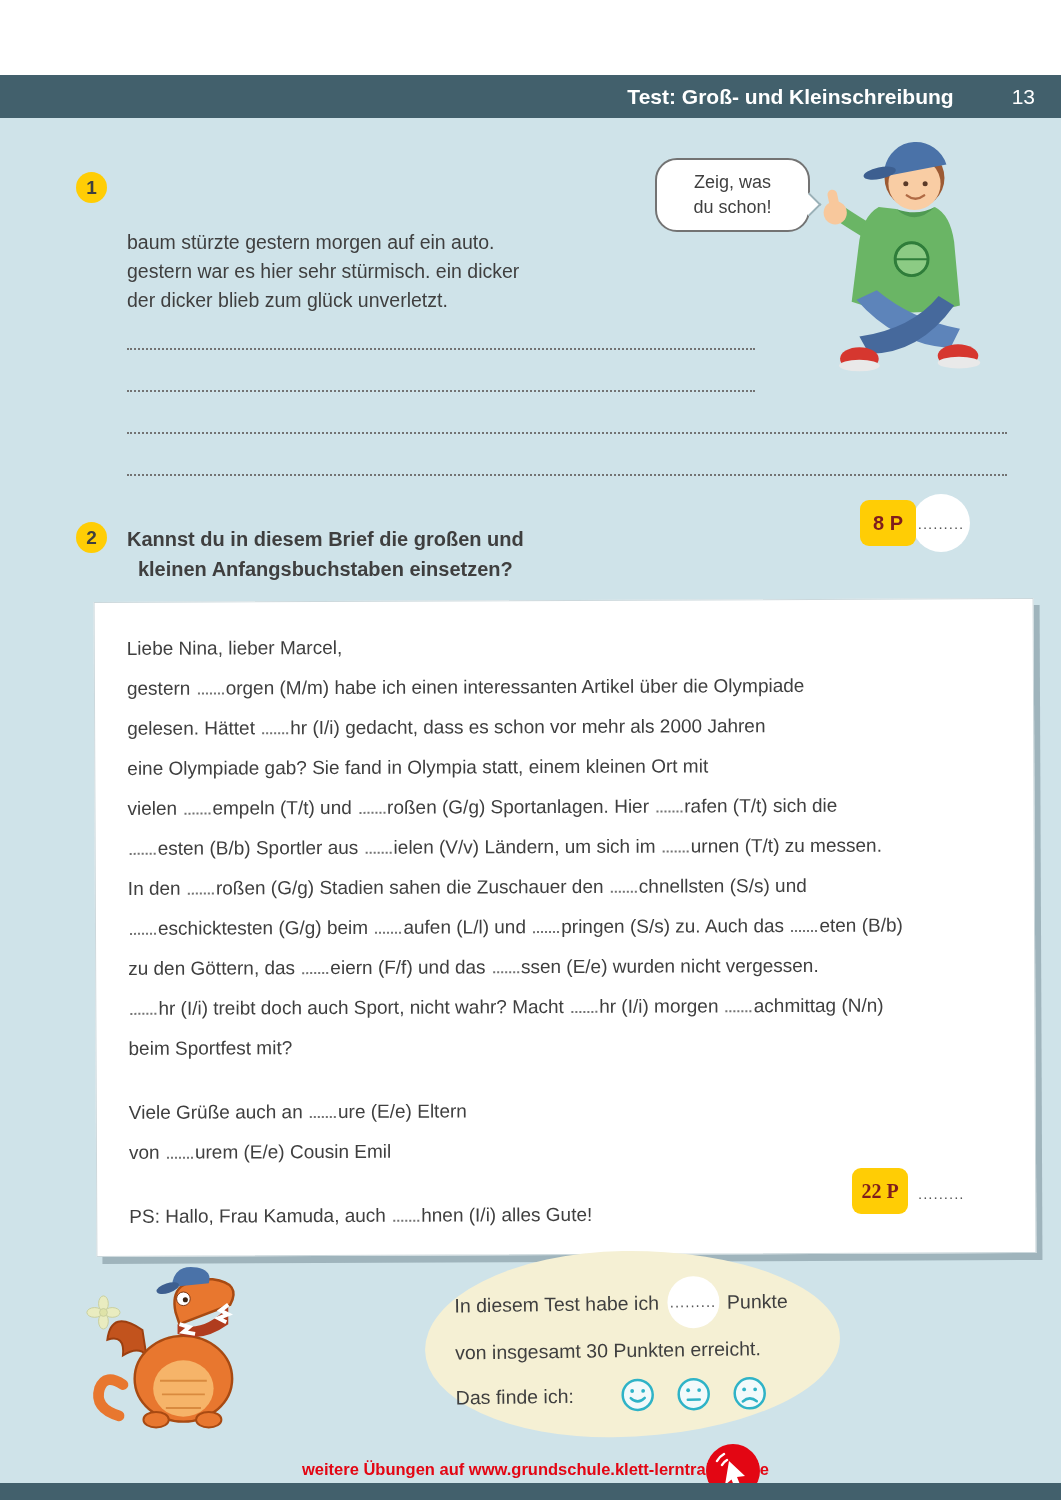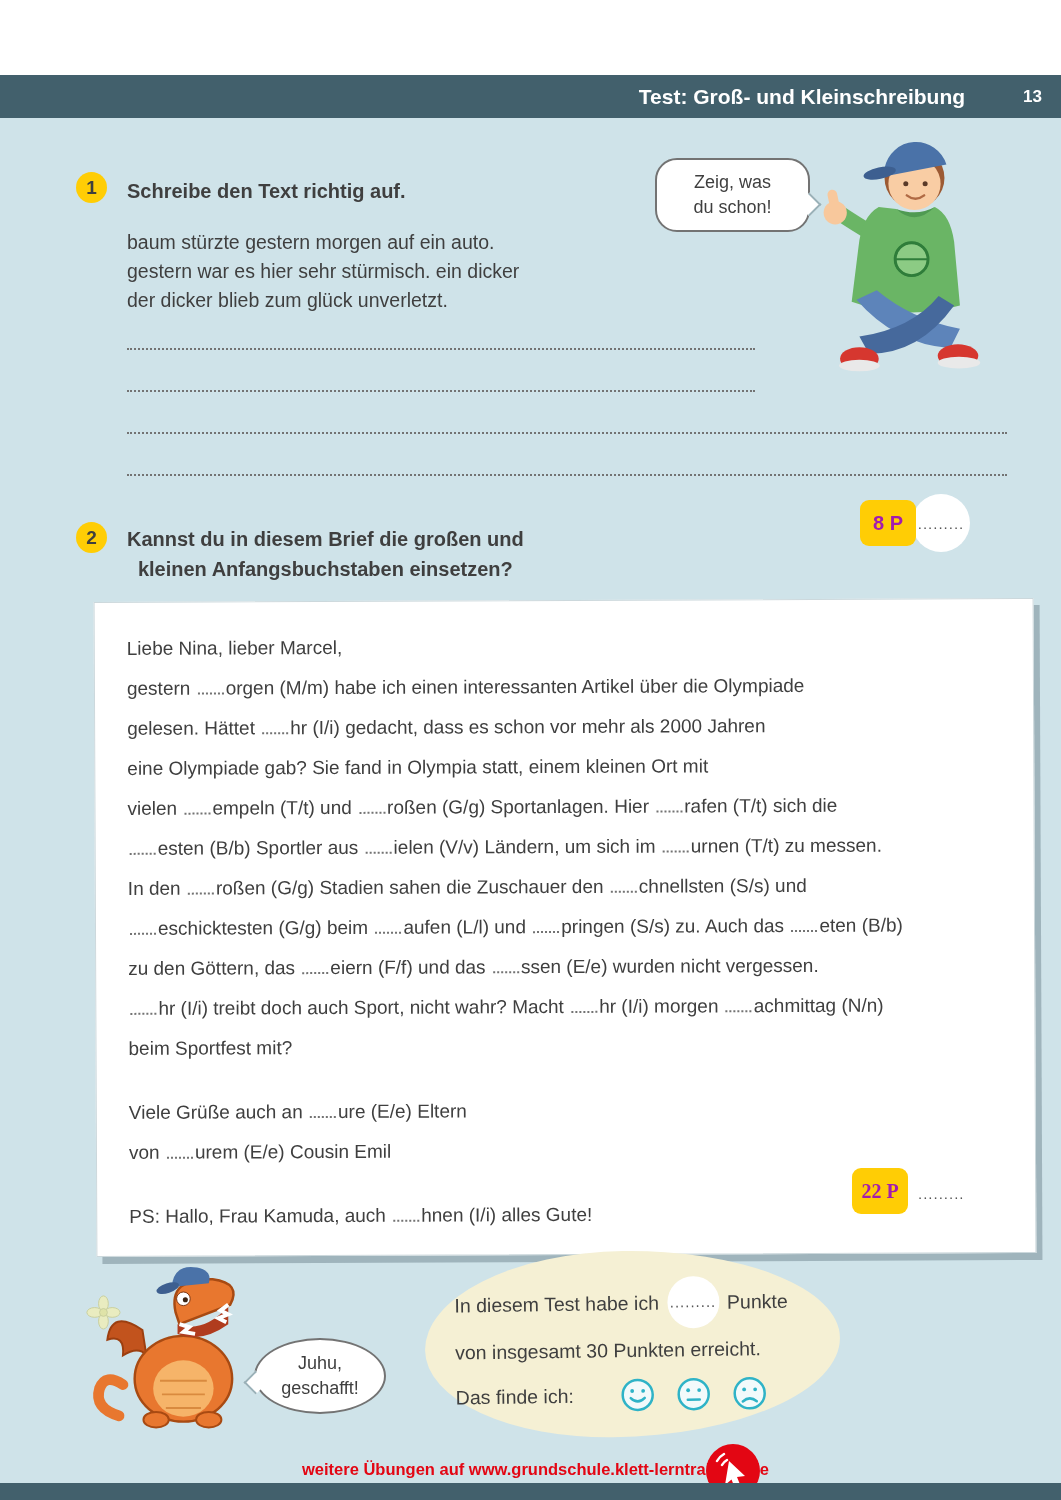--- a/index.html
+++ b/index.html
@@ -2,37 +2,37 @@
 <html><head>
 <meta charset="utf-8">
 <style>
   * { margin:0; padding:0; box-sizing:border-box; }
   body { font-family:"Liberation Sans", sans-serif; background:#fff; }
   .page { position:relative; width:1061px; height:1500px; background:#ffffff; overflow:hidden; color:#3f3f3f; }
   .bg-blue { position:absolute; left:0; top:75px; width:1061px; height:1425px; background:#cfe3e9; }
 
   
   .header-bar { position:absolute; left:0; top:75px; width:1061px; height:43px; background:#42606c;
-    display:flex; align-items:center; justify-content:flex-end; padding-right:19px; gap:58px; color:#fff; }
+    display:flex; align-items:center; justify-content:flex-end; padding-right:26px; gap:58px; color:#fff; }
   .header-title { font-size:21px; font-weight:bold; }
-  .header-num { font-size:17px; font-weight:bold; }
+  .header-num { font-size:21px; font-weight:normal; }
 
   
   .task-circle { position:absolute; width:31px; height:31px; border-radius:50%; background:#ffcd05;
     display:flex; align-items:center; justify-content:center; font-size:19px; font-weight:bold; color:#3f3f3f; }
 
   .prompt { position:absolute; font-size:20px; font-weight:600; line-height:30px; }
   .bodytext { position:absolute; font-size:19.5px; line-height:29px; }
 
   
   .write-line { position:absolute; height:3px; border-bottom:2.5px dotted #737373; }
 
   
   .points-box { position:absolute; width:56px; height:46px; background:#ffcd05; border-radius:9px;
-    display:flex; align-items:center; justify-content:center; font-size:20px; font-weight:bold; color:#a21caf; }
+    display:flex; align-items:center; justify-content:center; font-size:20px; font-weight:bold; color:#7f1d1d; }
   .score-circle { position:absolute; width:58px; height:58px; border-radius:50%; background:#fff;
     display:flex; align-items:center; justify-content:center; font-size:15px; letter-spacing:1px; color:#555; }
   .score-dots-plain { position:absolute; font-size:15px; letter-spacing:1px; color:#555; }
 
   
   .bubble { position:absolute; background:#fff; border:2px solid #737373; border-radius:22px;
     display:flex; flex-direction:column; align-items:center; justify-content:center;
     font-size:18px; line-height:25px; color:#3f3f3f; }
   .bubble-boy::after { content:""; position:absolute; width:15px; height:15px; background:#fff;
     border-right:2px solid #9ab1b8; border-bottom:2px solid #9ab1b8; transform:rotate(-45deg); right:-10px; top:36px; }
@@ -73,21 +73,20 @@
   <div class="bg-blue"></div>
 
   <div class="header-bar">
     <span class="header-title">Test: Groß- und Kleinschreibung</span>
     <span class="header-num">13</span>
   </div>
 
   <div class="task-circle" style="left:76px; top:172px;">
     <span>1</span>
   </div>
-  <div class="prompt" style="left:127px; top:176px;">Schreibe den Text richtig auf.</div>
 
   <div class="bodytext" style="left:127px; top:228px;">
     <div>baum stürzte gestern morgen auf ein auto.</div>
     <div>gestern war es hier sehr stürmisch. ein dicker</div>
     <div>der dicker blieb zum glück unverletzt.</div>
   </div>
 
   <div class="bubble bubble-boy" style="left:655px; top:158px; width:155px; height:74px;">
     <span>Zeig, was</span>
     <span>du schon!</span>
@@ -192,24 +191,20 @@
       <circle cx="106" cy="49" r="2.6" fill="#3a2313"></circle>
 
       <path d="M92,36 Q94,12 118,16 Q134,19 130,32 Z" fill="#4a72a8"></path>
       <ellipse cx="88" cy="37" rx="12" ry="5" fill="#3d5f90" transform="rotate(-18 88 37)"></ellipse>
 
       <ellipse cx="76" cy="172" rx="13" ry="8" fill="#e8772f" stroke="#a84a12" stroke-width="2"></ellipse>
       <ellipse cx="130" cy="172" rx="13" ry="8" fill="#e8772f" stroke="#a84a12" stroke-width="2"></ellipse>
     </svg>
   </div>
 
-  <div class="bubble bubble-dragon" style="left:254px; top:1338px; width:132px; height:76px;">
-    <span>Juhu,</span>
-    <span>geschafft!</span>
-  </div>
 
   <div class="result-blob">
     <div class="result-line">
       <span>In diesem Test habe ich</span>
       <span class="result-circle">
         <span>.........</span>
       </span>
       <span>Punkte</span>
     </div>
     <div class="result-line">von insgesamt 30 Punkten erreicht.</div>

